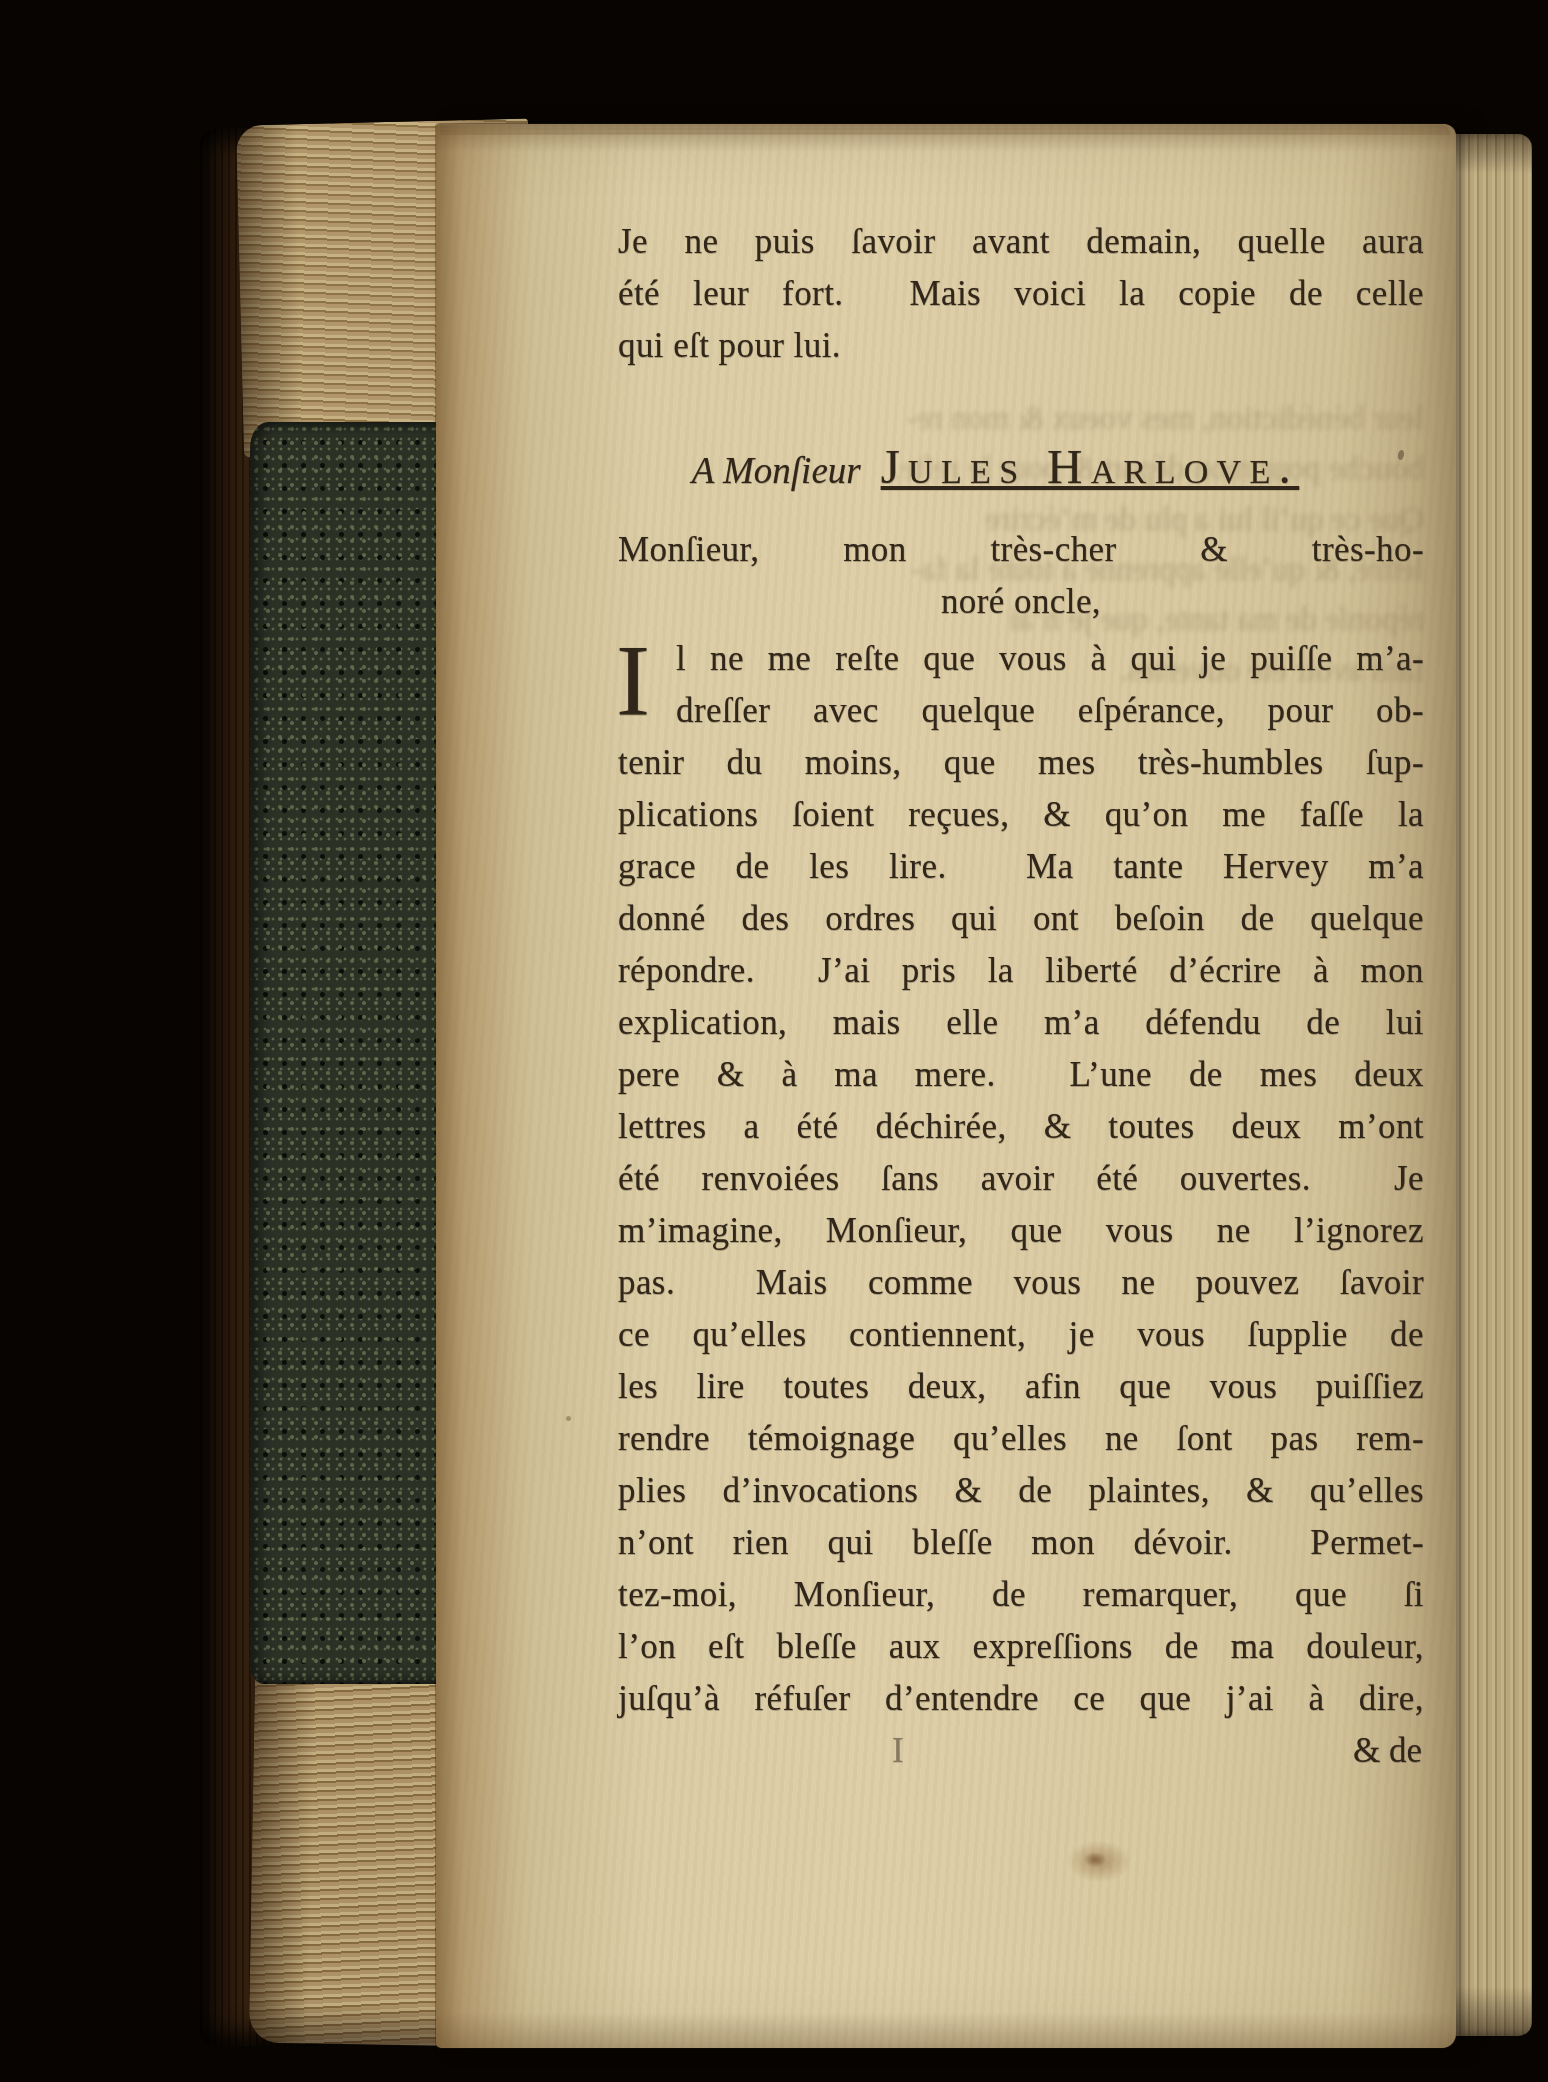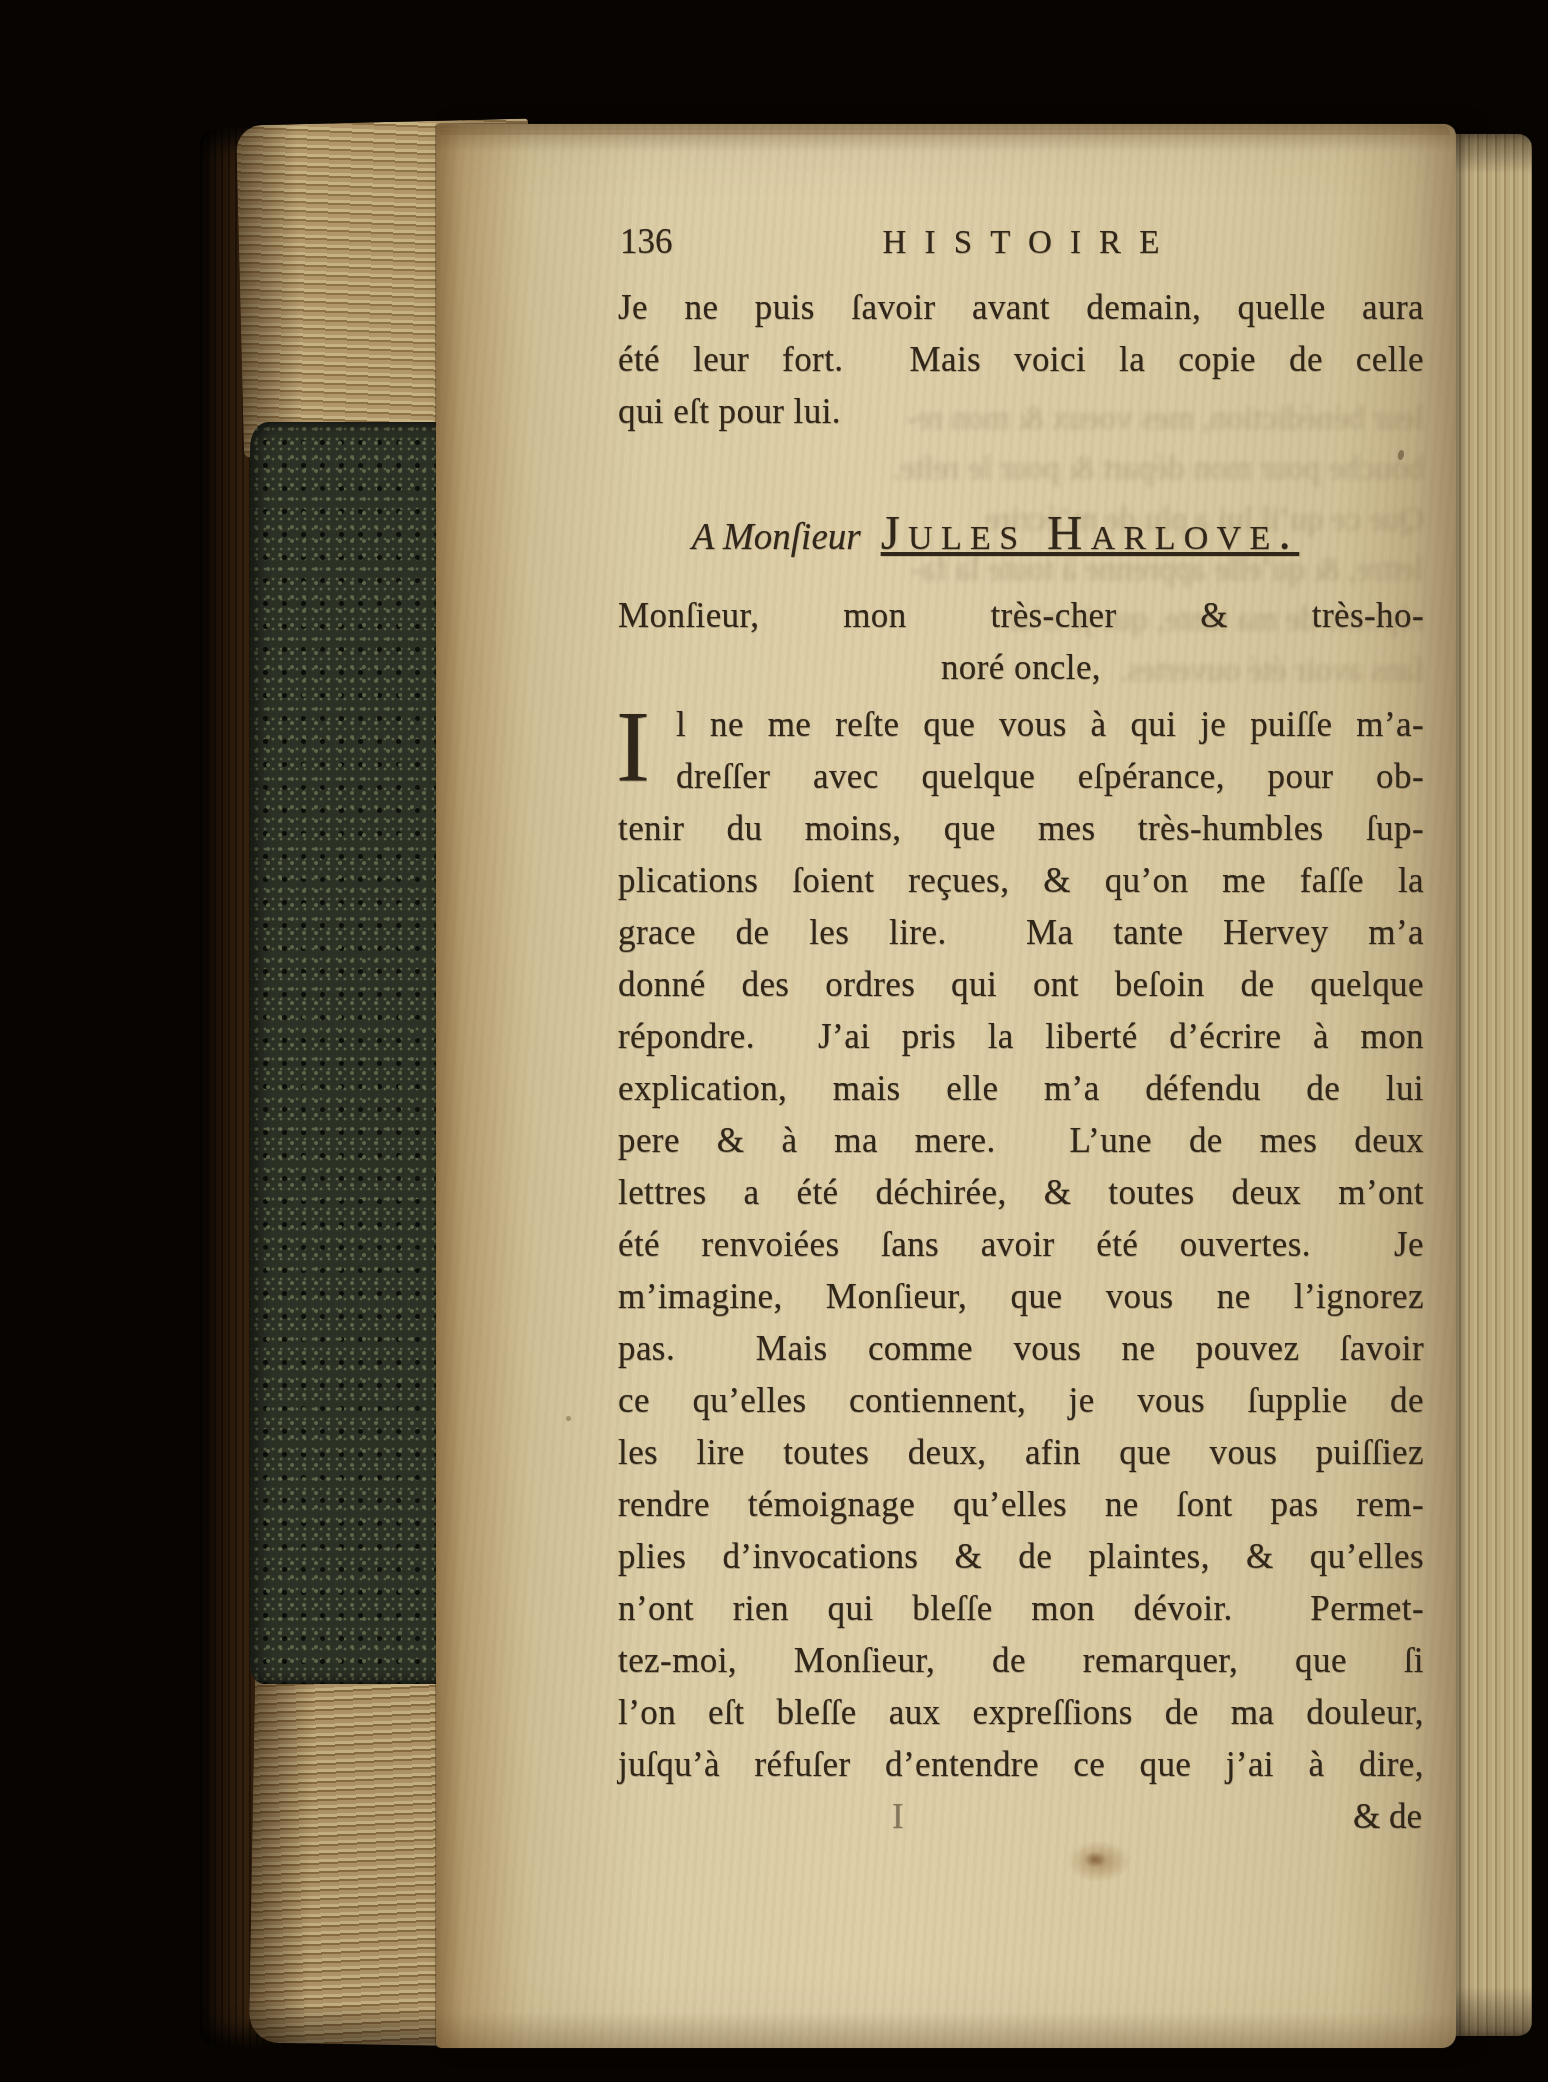--- a/index.html
+++ b/index.html
@@ -119,24 +119,20 @@
         <div class="ghost-line" style="top:427px">lettre, &amp; qu’elle apprenne à toute la fa-</div>
         <div class="ghost-line" style="top:477px">réponſe de ma tante, que je n’ai</div>
         <div class="ghost-line" style="top:528px">ſans avoir été ouvertes.</div>
       </div>
 
       <div class="fleck"></div>
       <div class="fleck2"></div>
 
       <div class="textcol">
 
-        <div class="header-row">
-          <span class="pagenum">136</span>
-          <span class="running-head">HISTOIRE</span>
-        </div>
 
         <div>
           <div class="line just">Je ne puis ſavoir avant demain, quelle aura</div>
           <div class="line just">été leur fort.  Mais voici la copie de celle</div>
           <div class="line left">qui eſt pour lui.</div>
         </div>
 
         <div class="heading-row">
           <span class="heading-prefix">A Monſieur</span><span class="heading-name">Jules Harlove.</span>
         </div>

